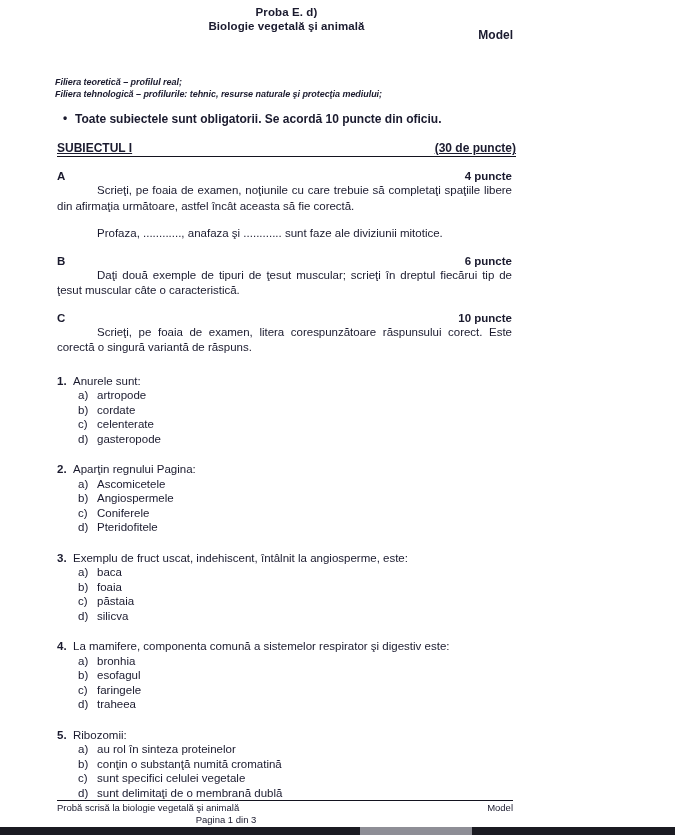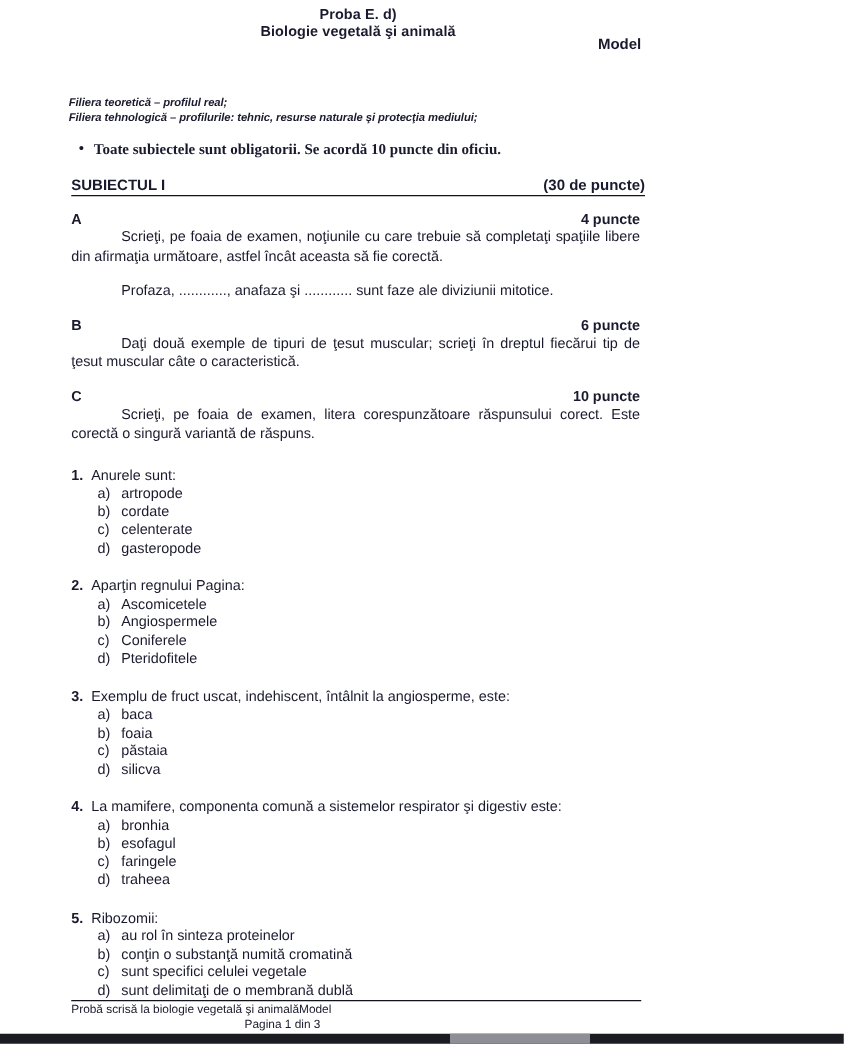--- a/index.html
+++ b/index.html
@@ -51,21 +51,20 @@
     font-size: 9px;
     line-height: 11.5px;
     letter-spacing: -.05px;
   }
 
   
   .bullets {
     margin: 11px 0 0 0;
     padding: 0;
     list-style: none;
-    font-family: Liberation Serif, serif;
   }
   .bullets li {
     position: relative;
     margin-left: 75px;
     font-weight: bold;
     font-size: 12px;
     line-height: 16px;
     padding-bottom: 1px;
   }
   .bullets li::before {
@@ -79,20 +78,21 @@
   
   .subject-row {
     margin: 13px 57px 0 57px;
     display: flex;
     justify-content: space-between;
     align-items: baseline;
     border-bottom: 1.3px solid #13131f;
     padding-bottom: 1px;
     font-weight: bold;
     font-size: 12px;
+    text-decoration: underline;
   }
 
   
   .sec-head {
     margin: 13px 61px 0 57px;
     display: flex;
     justify-content: space-between;
     align-items: baseline;
     font-weight: bold;
     font-size: 11.5px;
@@ -154,20 +154,21 @@
   
   .footer {
     position: absolute;
     left: 57px;
     right: 60px;
     top: 800px;
     border-top: 1px solid #13131f;
   }
   .footer-row {
     display: flex;
+    justify-content: space-between;
     align-items: baseline;
     font-size: 9.5px;
     padding-top: 1px;
   }
   .footer-page {
     text-align: center;
     font-size: 9.5px;
     margin-top: 1px;
     margin-right: 118px;
   }

